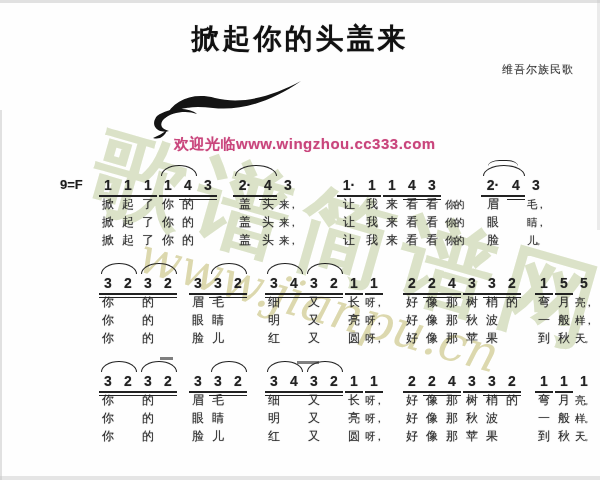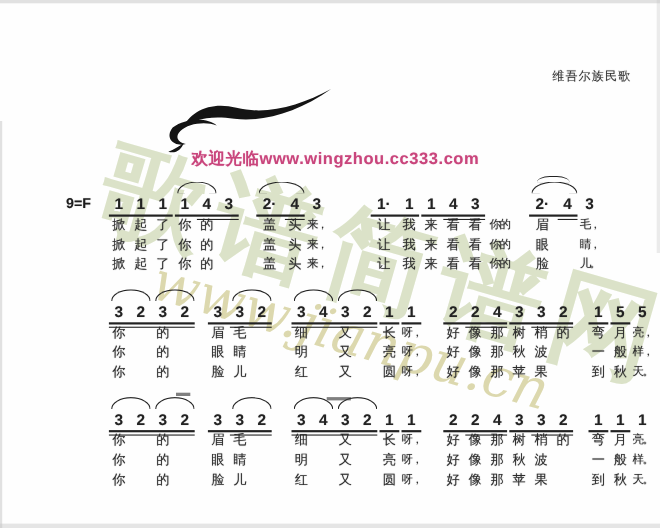--- a/index.html
+++ b/index.html
@@ -55,20 +55,21 @@
 </head>
 <body>
 
 <div class="page">
 
   <div class="edge top"></div>
   <div class="edge bottom"></div>
   <div class="edge left"></div>
   <div class="edge right"></div>
 
+  <div class="title">掀起你的头盖来</div>
   <div class="credit">维吾尔族民歌</div>
 
   <svg class="logo" viewBox="0 0 172 64" xmlns="http://www.w3.org/2000/svg">
     <path fill="#141414" d="M168 3 C 138 24, 108 33, 80 30 C 58 27, 42 30, 32 40 C 40 22, 60 14, 82 20 C 110 27, 140 18, 168 3 Z"></path>
     <path fill="#141414" d="M24 38 C 36 29, 56 29, 64 36 C 54 32, 38 34, 31 41 C 26 46, 28 51, 36 53 C 26 56, 16 48, 24 38 Z"></path>
     <circle cx="56" cy="25" r="3.4" fill="none" stroke="#141414" stroke-width="1.8"></circle>
     <path fill="#141414" d="M34 52 C 32 58, 27 62, 20 60 C 25 58, 30 55, 34 52 Z"></path>
   </svg>
 
   <div class="welcome">欢迎光临www.wingzhou.cc333.com</div>

